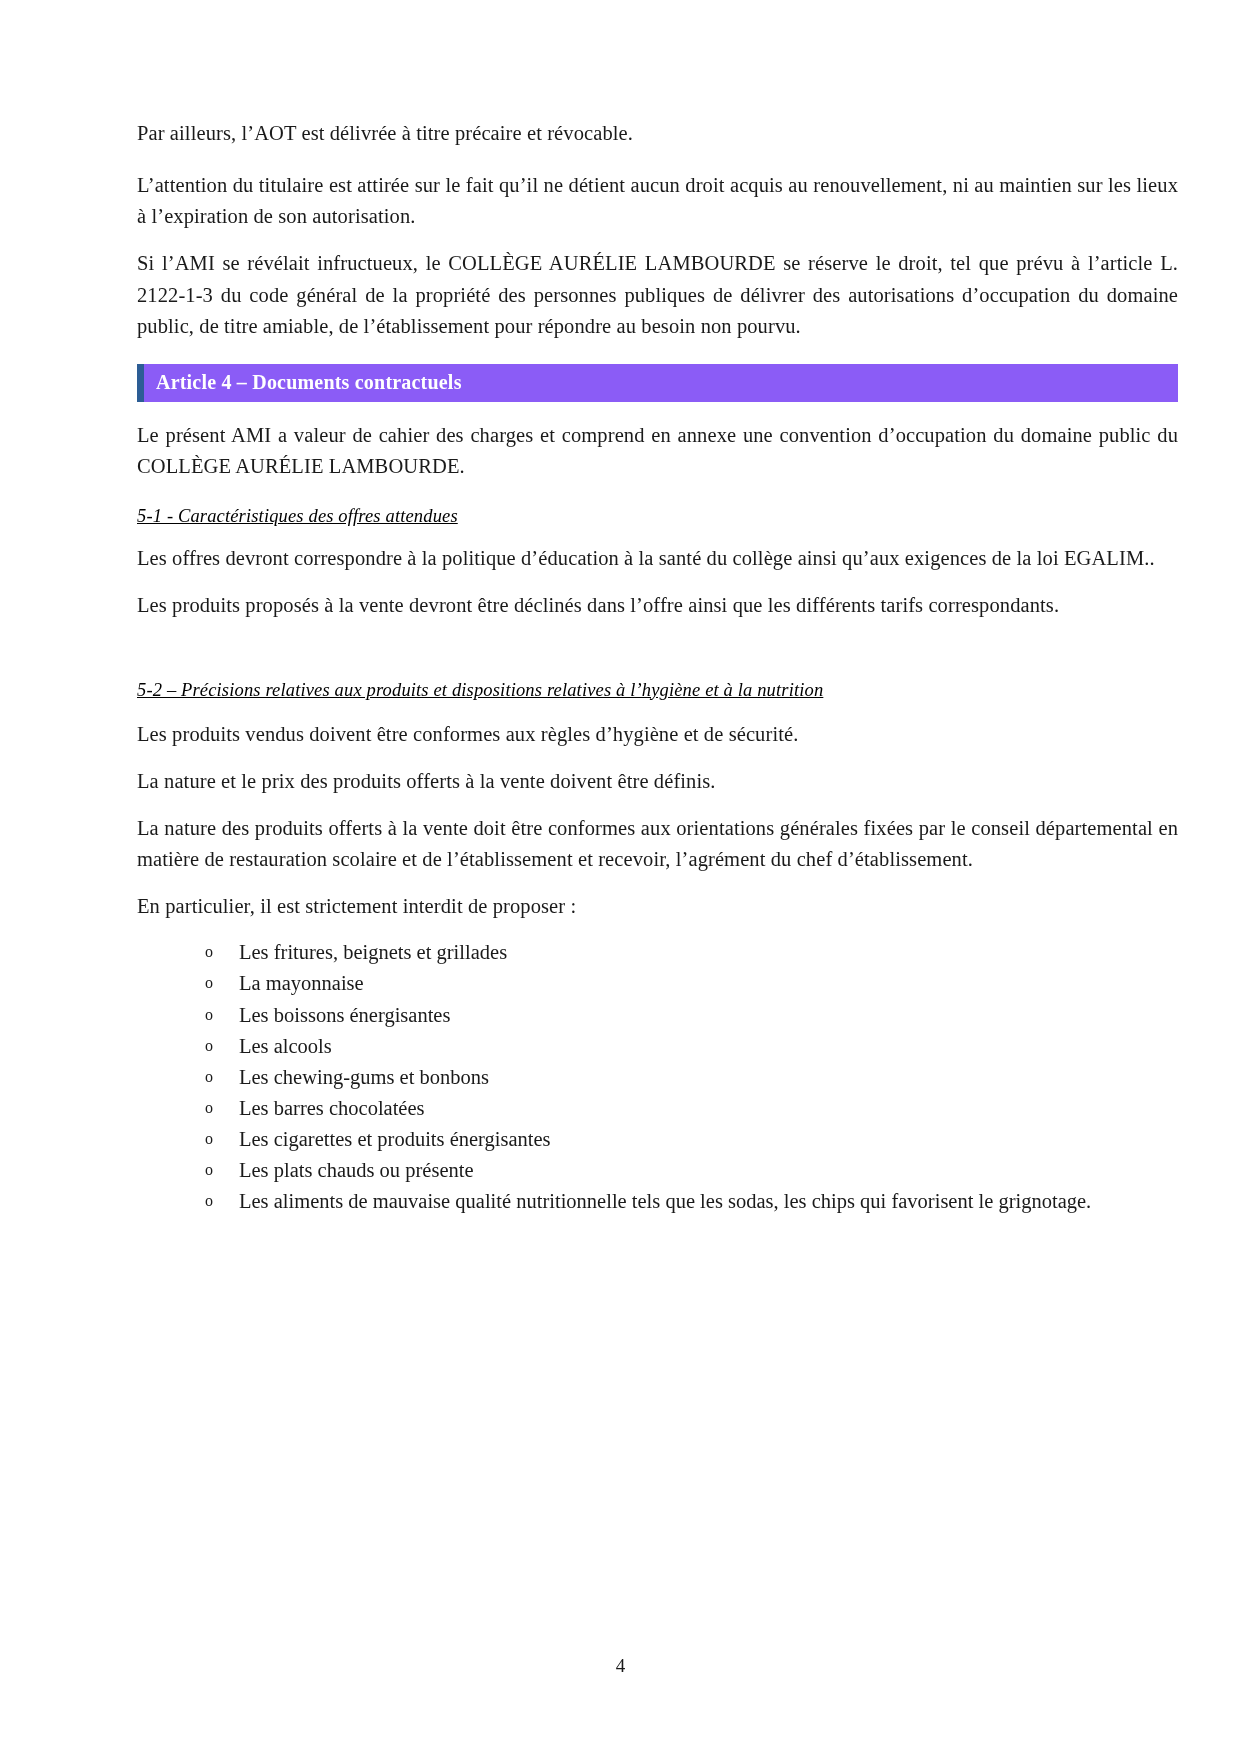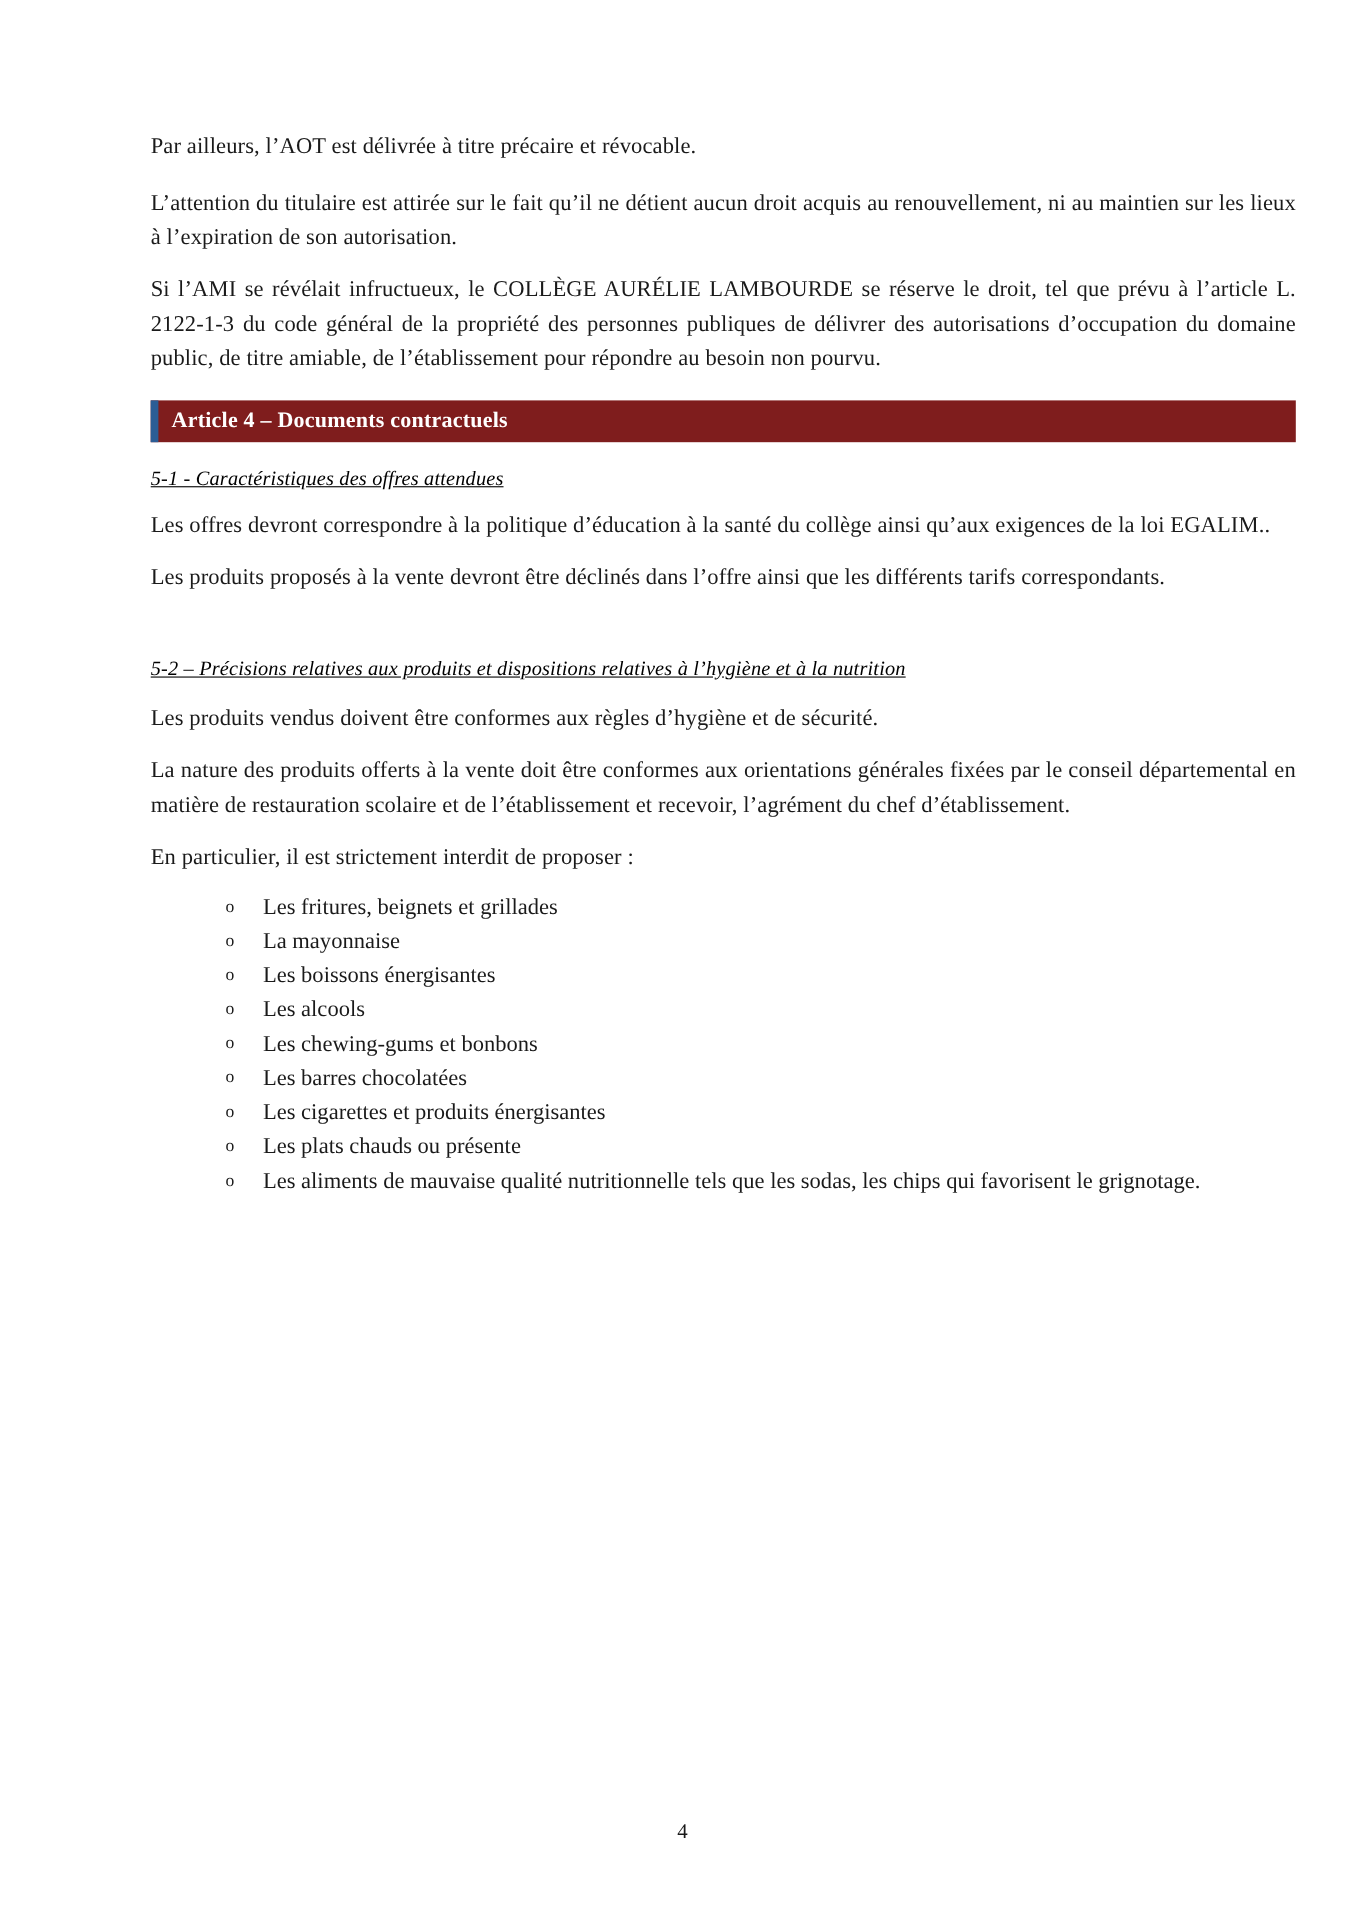--- a/index.html
+++ b/index.html
@@ -26,21 +26,21 @@
     font-size: 20.5px;
     line-height: 1.52;
     text-align: justify;
     margin: 0 0 16px 0;
     letter-spacing: 0.1px;
   }
   .para.first {
     margin-bottom: 21px;
   }
   .section-bar {
-    background: #7f1d1d;
+    background: #8b5cf6;
     color: #ffffff;
     font-weight: bold;
     font-size: 20px;
     padding: 7px 0 8px 12px;
     margin: 22px 0 18px 0;
     border-left: 7px solid #2c5d95;
     letter-spacing: 0.2px;
     box-sizing: border-box;
   }
   .section-bar.art5 {
@@ -93,30 +93,32 @@
 <body>
 
 <div class="page">
 
   <p class="para first">Par ailleurs, l’AOT est délivrée à titre précaire et révocable.</p>
   <p class="para">L’attention du titulaire est attirée sur le fait qu’il ne détient aucun droit acquis au renouvellement, ni au maintien sur les lieux à l’expiration de son autorisation.</p>
   <p class="para">Si l’AMI se révélait infructueux, le COLLÈGE AURÉLIE LAMBOURDE se réserve le droit, tel que prévu à l’article L. 2122-1-3 du code général de la propriété des personnes publiques de délivrer des autorisations d’occupation du domaine public, de titre amiable, de l’établissement pour répondre au besoin non pourvu.</p>
 
   <div class="section-bar">Article 4 – Documents contractuels</div>
 
+  <p class="para">Le présent AMI a valeur de cahier des charges et comprend en annexe une convention d’occupation du domaine public du COLLÈGE AURÉLIE LAMBOURDE.</p>
 
 
   <div class="subhead">5-1 - Caractéristiques des offres attendues</div>
 
   <p class="para">Les offres devront correspondre à la politique d’éducation à la santé du collège ainsi qu’aux exigences de la loi EGALIM..</p>
   <p class="para">Les produits proposés à la vente devront être déclinés dans l’offre ainsi que les différents tarifs correspondants.</p>
 
   <div class="subhead sub2">5-2 – Précisions relatives aux produits et dispositions relatives à l’hygiène et à la nutrition</div>
 
   <p class="para">Les produits vendus doivent être conformes aux règles d’hygiène et de sécurité.</p>
+  <p class="para">La nature et le prix des produits offerts à la vente doivent être définis.</p>
   <p class="para">La nature des produits offerts à la vente doit être conformes aux orientations générales fixées par le conseil départemental en matière de restauration scolaire et de l’établissement et recevoir, l’agrément du chef d’établissement.</p>
   <p class="para">En particulier, il est strictement interdit de proposer :</p>
 
   <ul class="bullets">
     <li><span class="marker">o</span><span>Les fritures, beignets et grillades</span></li>
     <li><span class="marker">o</span><span>La mayonnaise</span></li>
     <li><span class="marker">o</span><span>Les boissons énergisantes</span></li>
     <li><span class="marker">o</span><span>Les alcools</span></li>
     <li><span class="marker">o</span><span>Les chewing-gums et bonbons</span></li>
     <li><span class="marker">o</span><span>Les barres chocolatées</span></li>

